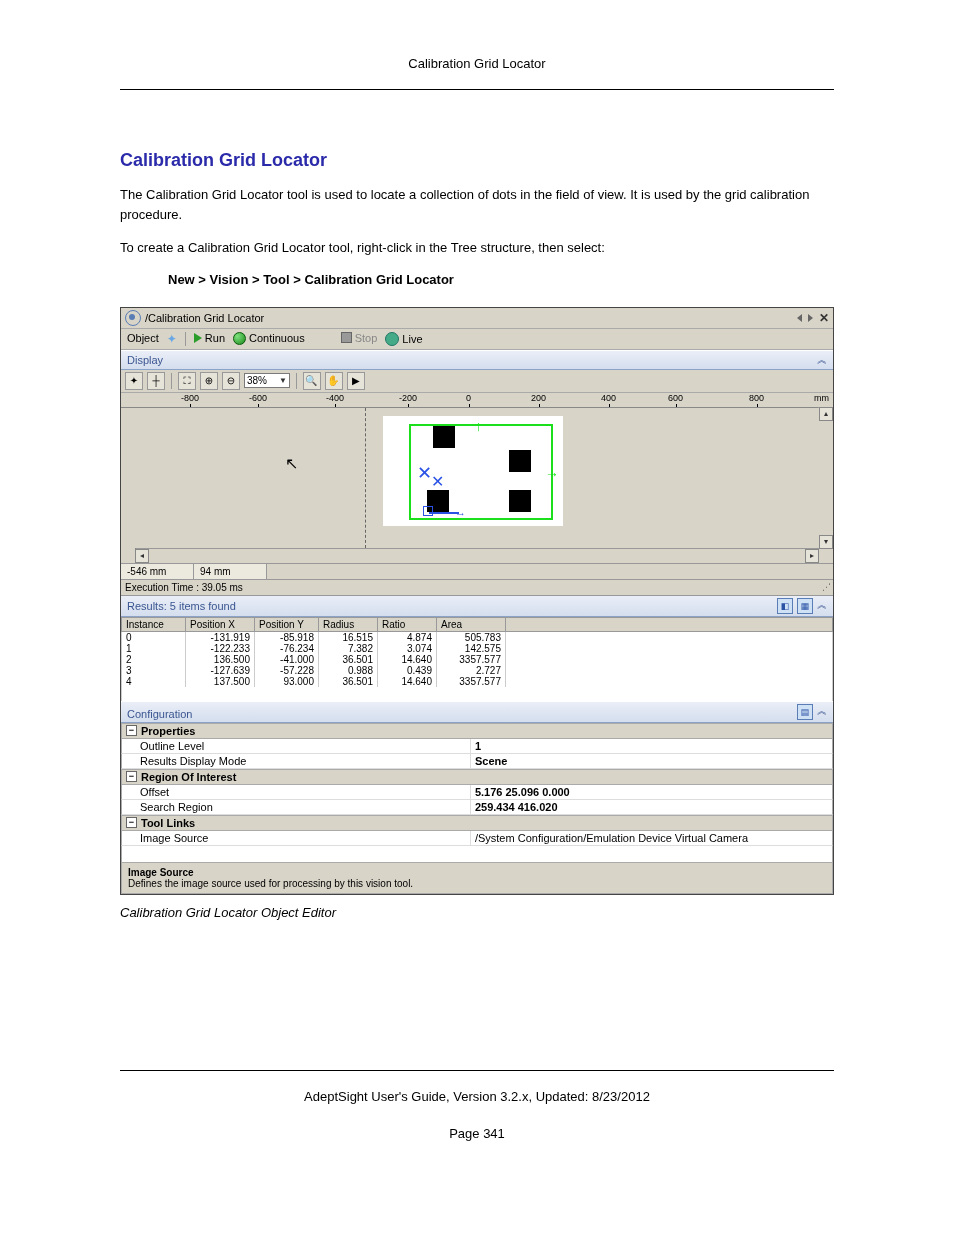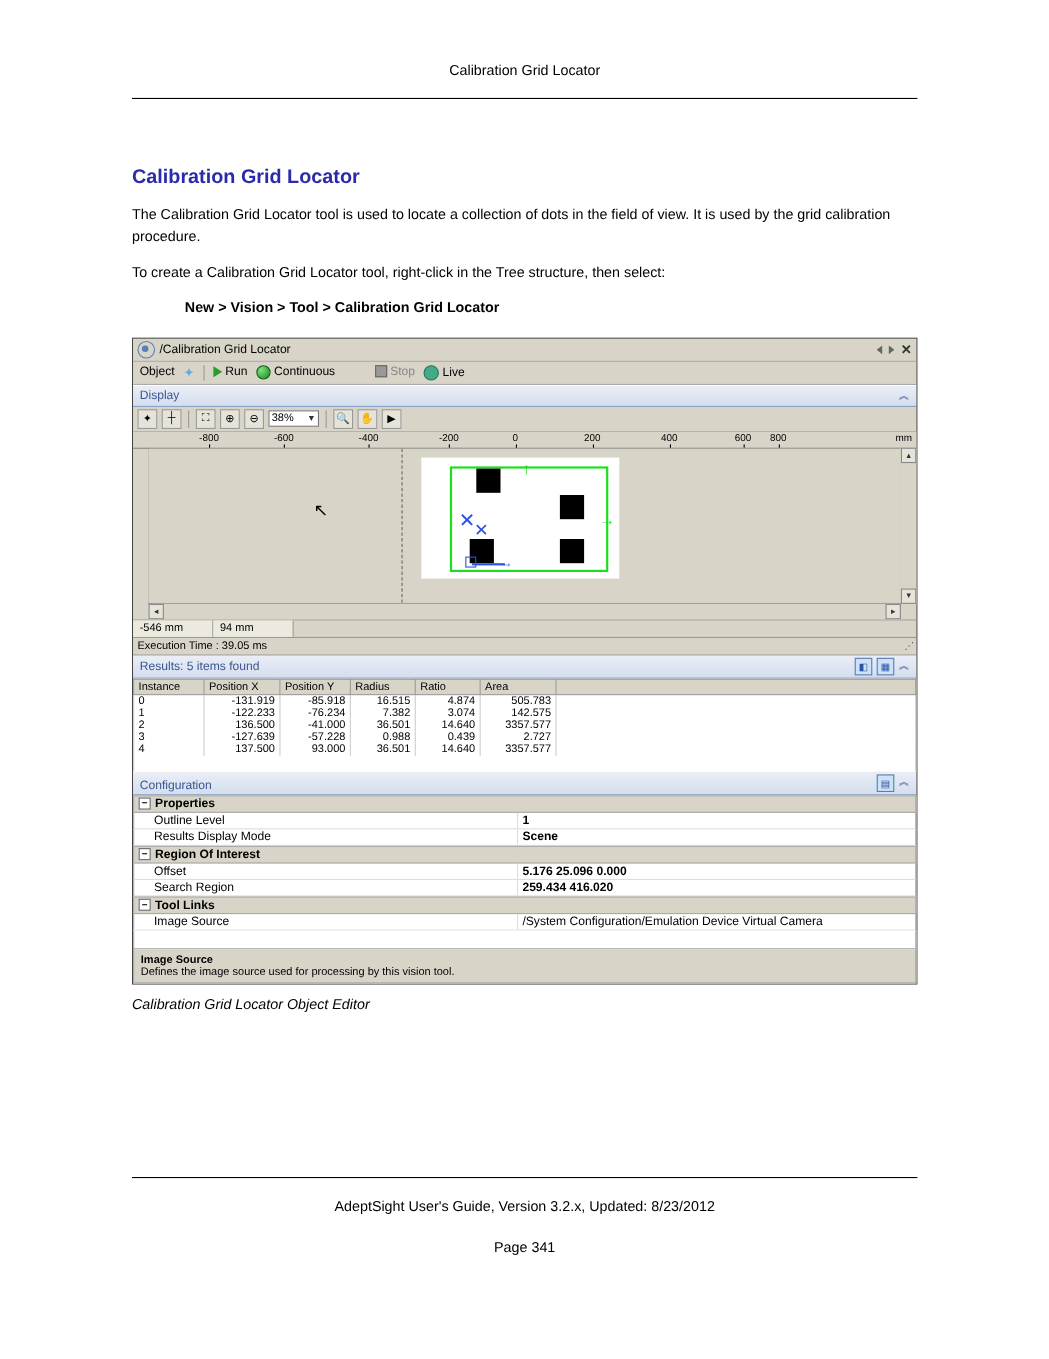--- a/index.html
+++ b/index.html
@@ -218,21 +218,21 @@
     <div class="canvas-wrap">
       <div class="ruler-h">
         <span class="tick" style="left:60px;">-800</span>
         <span class="tick" style="left:128px;">-600</span>
         <span class="tick" style="left:205px;">-400</span>
         <span class="tick" style="left:278px;">-200</span>
         <span class="tick" style="left:345px;">0</span>
         <span class="tick" style="left:410px;">200</span>
         <span class="tick" style="left:480px;">400</span>
         <span class="tick" style="left:547px;">600</span>
-        <span class="tick" style="left:579px;">800</span>
+        <span class="tick" style="left:628px;">800</span>
         <span class="unit">mm</span>
       </div>
       <div class="ruler-v"></div>
       <div class="scrollbar-v">
         <span class="sb-btn">▴</span>
         <span class="sb-btn">▾</span>
       </div>
 
       <div class="canvas">
         <div class="axis-v"></div>

